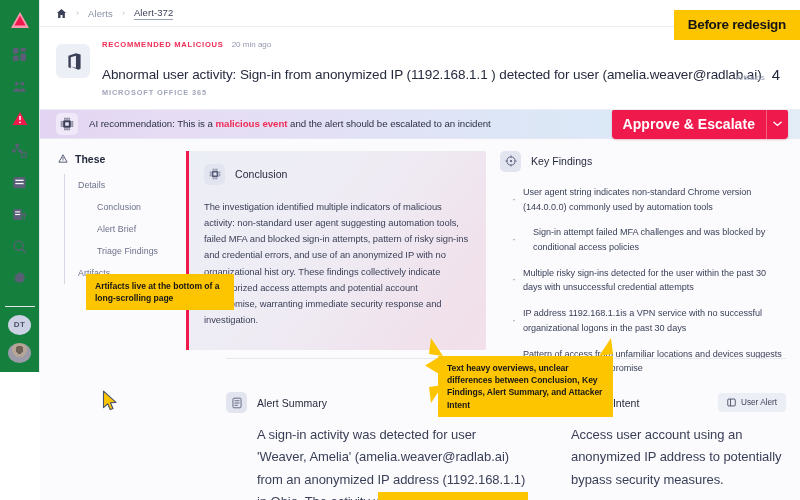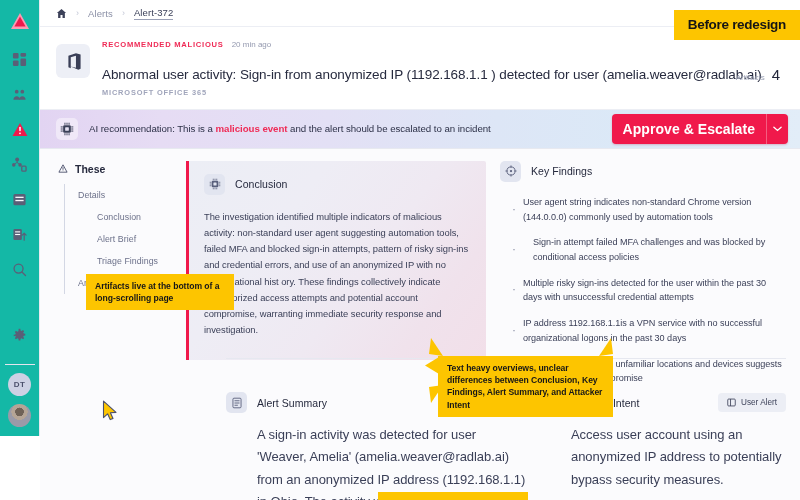--- a/index.html
+++ b/index.html
@@ -7,22 +7,22 @@
     width: 800px; height: 500px;
     overflow: hidden;
     font-family: "Liberation Sans", sans-serif;
     background: #ffffff;
     -webkit-font-smoothing: antialiased;
   }
   .app { position: relative; width: 800px; height: 500px; display: flex; background:#fff; }
 
   
   .rail {
-    width: 40px; height: 436px; flex: 0 0 40px;
-    background: #14b8a6;
+    width: 40px; height: 372px; flex: 0 0 40px;
+    background: #15803d;
     border-right: 1px solid #e7e9f0;
     display: flex; flex-direction: column; align-items: center;
     padding-top: 10px;
   }
   .rail-logo { width: 22px; height: 22px; margin-bottom: 14px; display:flex; align-items:center; justify-content:center; }
   .rail-ico {
     width: 26px; height: 26px; margin-bottom: 9px;
     display: flex; align-items: center; justify-content: center;
     color: #5a5f77; border-radius: 5px; cursor: pointer;
   }
@@ -77,21 +77,21 @@
     font-size: 13.5px; color: #272b3f; font-weight: 400; letter-spacing: -.1px;
     line-height: 1.25; white-space: nowrap;
   }
   .prod-name { font-size: 7.4px; color: #a0a5bb; letter-spacing: .85px; font-weight:600; margin-top: 4px; }
   .artifacts-box { display:flex; align-items:baseline; gap:7px; padding-top: 26px; flex:0 0 auto; }
   .artifacts-lbl { font-size: 8px; color: #9aa0b4; }
   .artifacts-num { font-size: 15px; color: #23273b; font-weight: 400; }
 
   
   .ai-banner {
-    height: 39px; margin: 0;
+    height: 29px; margin: 0;
     background: linear-gradient(92deg,#e2d4f2 0%, #e6dcf4 16%, #e3e0f5 38%, #dde6f6 60%, #dbe9f7 78%, #e2edf8 100%);
     display: flex; align-items: center; padding: 0 12px 0 16px; gap: 11px;
     border-bottom: 1px solid #e7e9f0;
   }
   .ai-chip {
     width: 22px; height: 22px; border-radius: 5px; background: rgba(255,255,255,.45);
     display:flex;align-items:center;justify-content:center; flex:0 0 22px;
   }
   .ai-text { font-size: 9.7px; color: #2c3047; flex: 1 1 auto; letter-spacing:-.05px; }
   .ai-text .mal { color: #ef2b56; font-weight: 600; }

